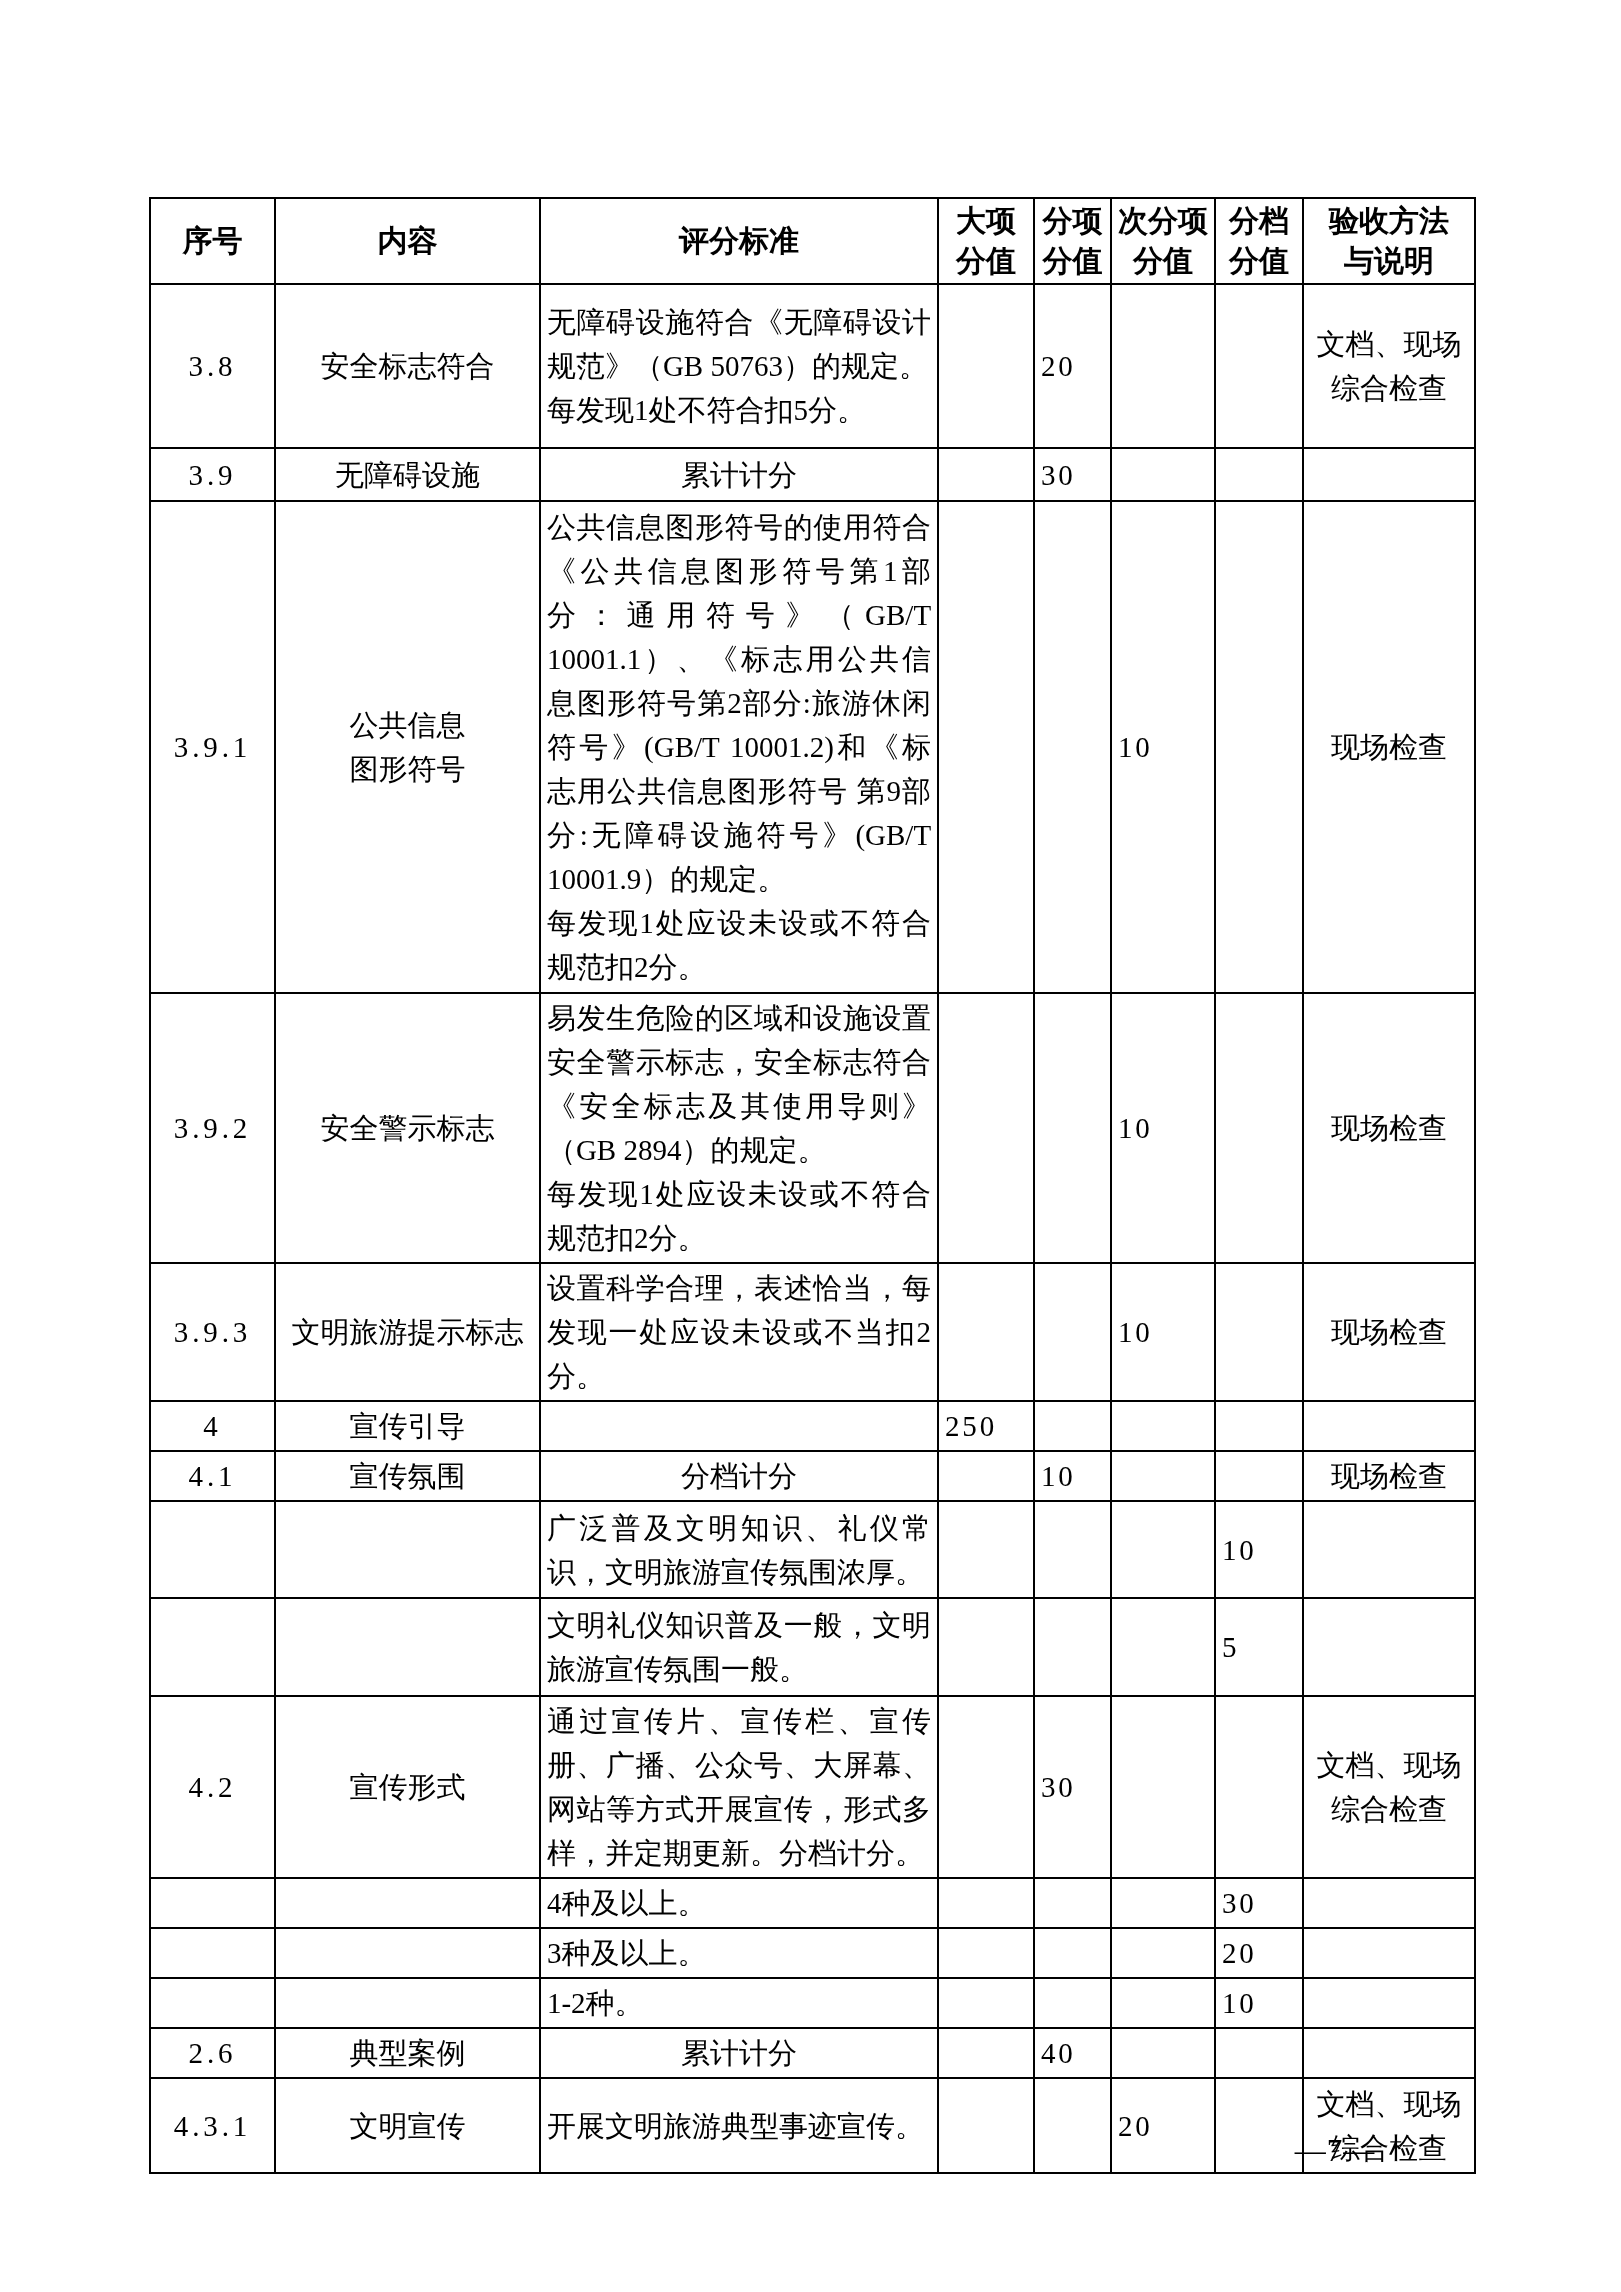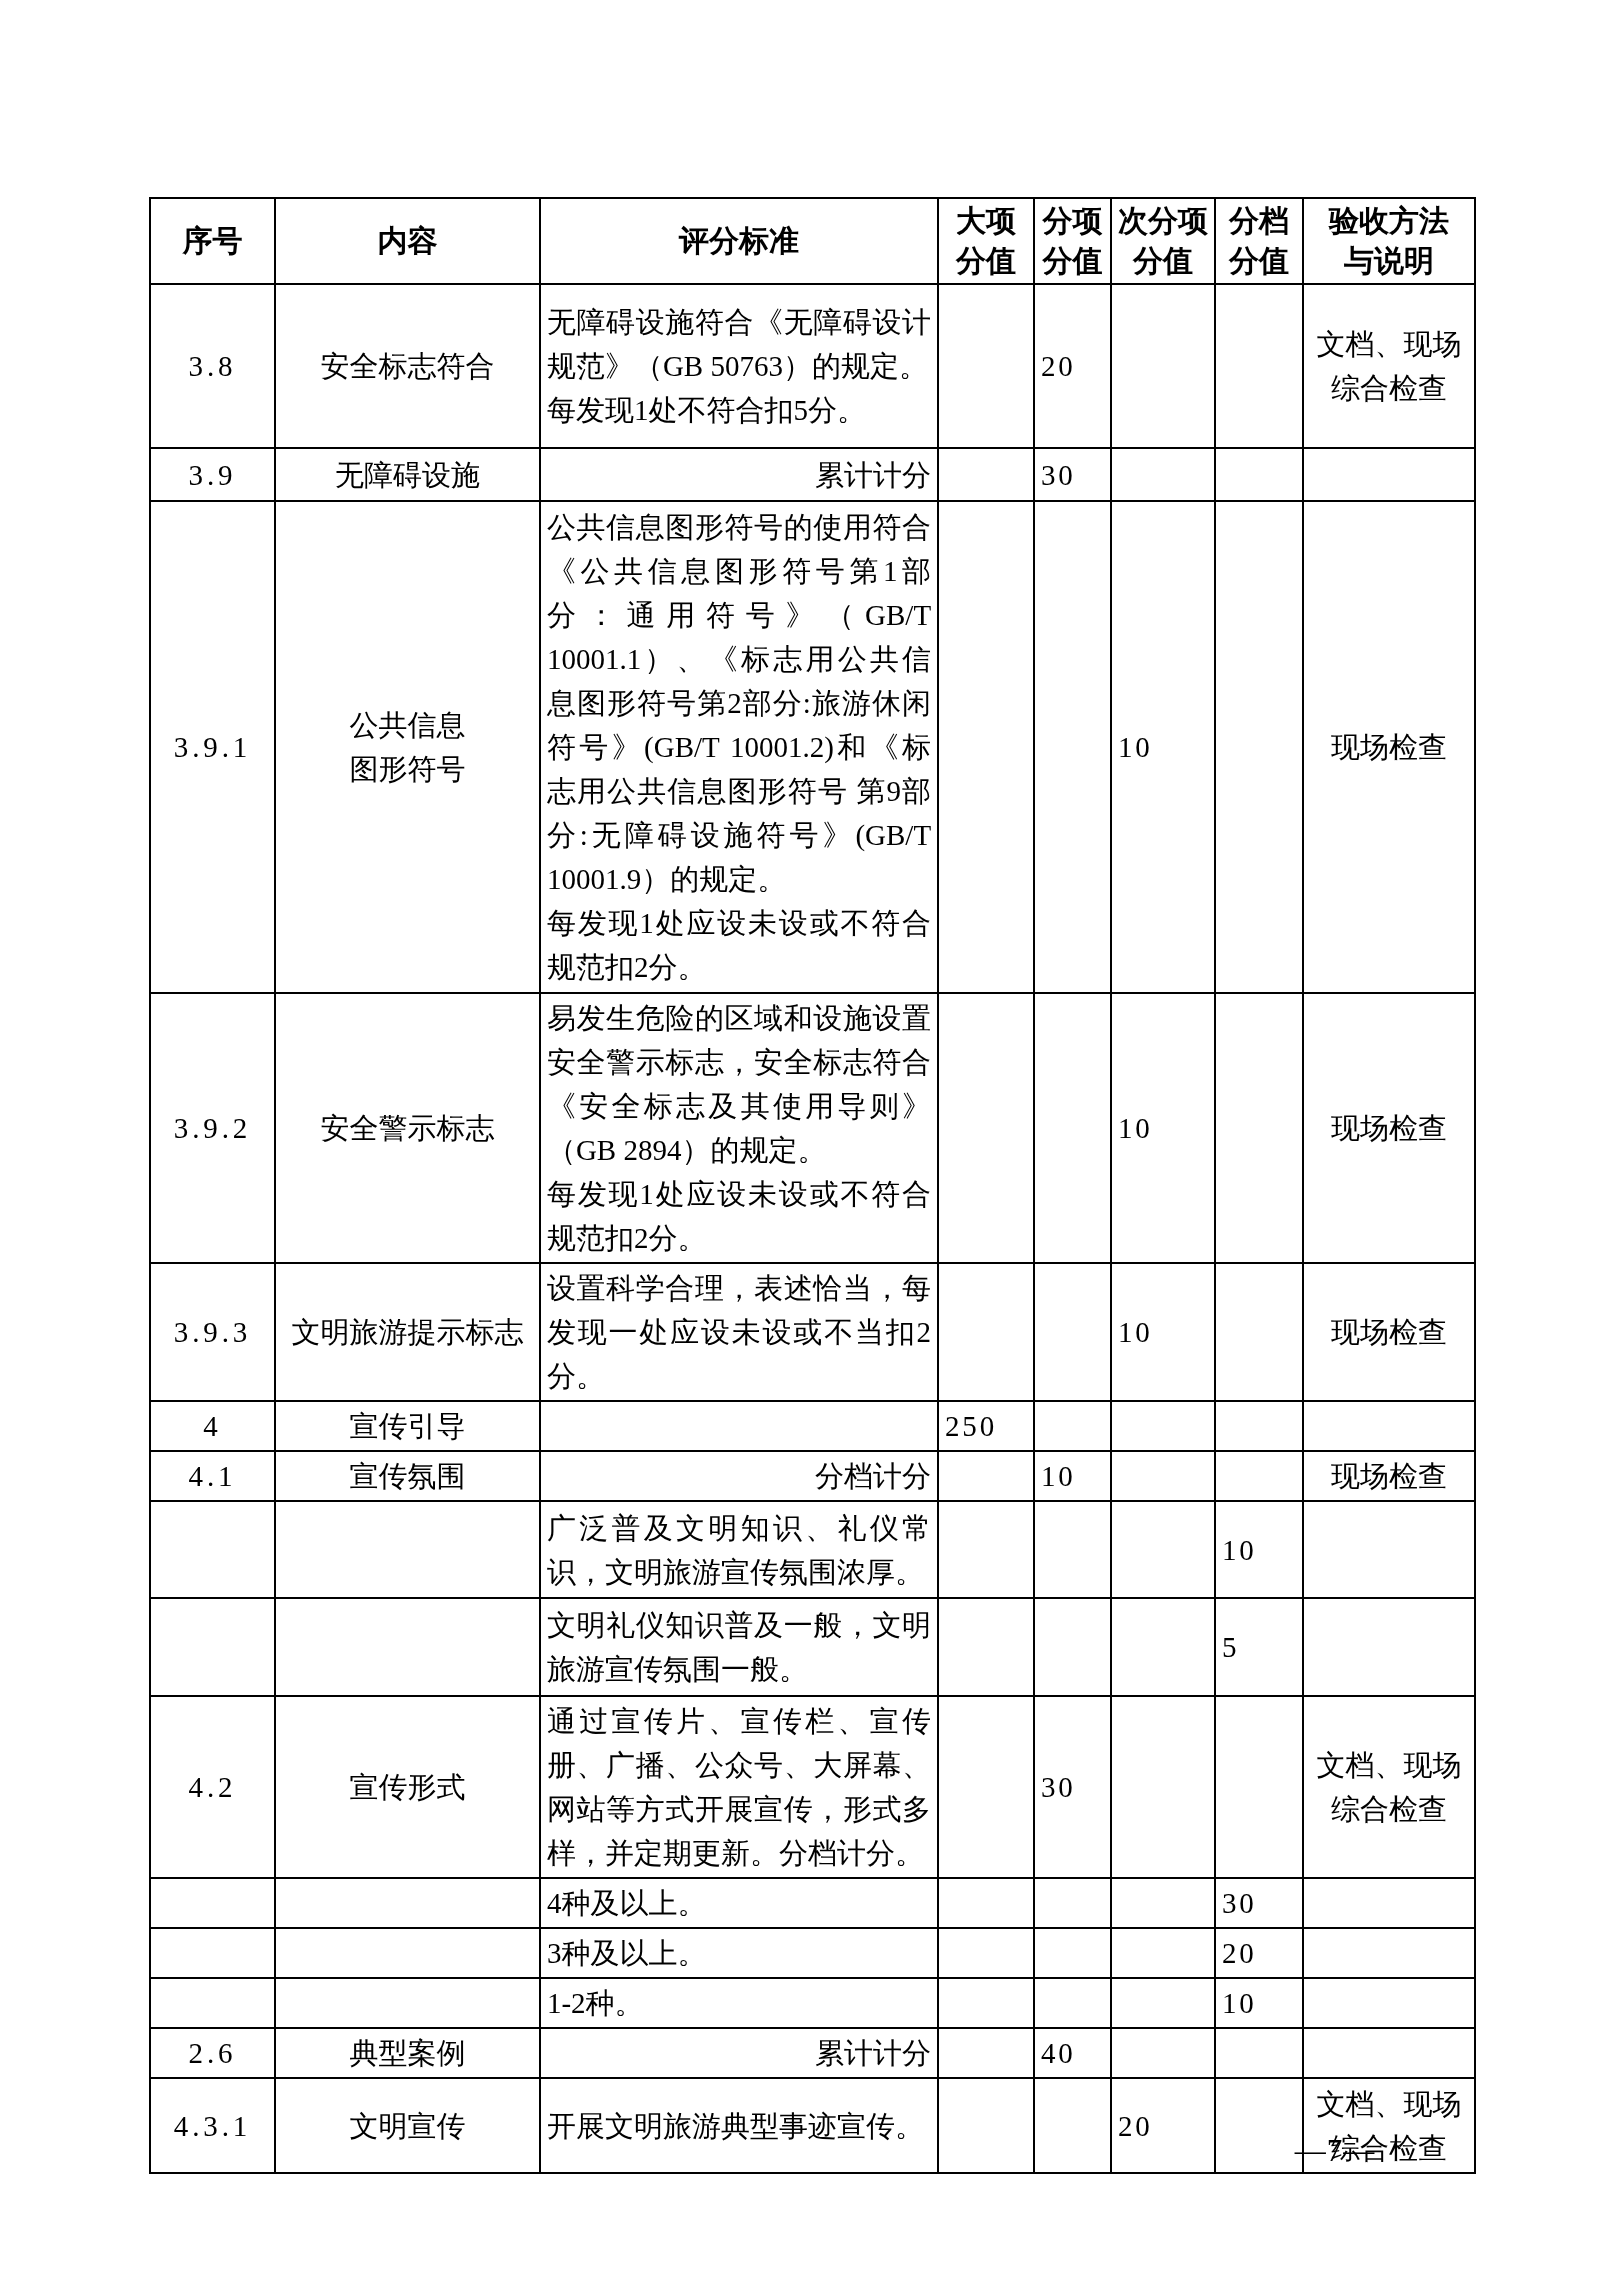--- a/index.html
+++ b/index.html
@@ -46,21 +46,21 @@
   }
   .score-table td {
     font-size: 29px;
     line-height: 44px;
     padding: 2px 5.9px;
   }
   
   td.col0 { text-align: center; letter-spacing: 3.9px; }
   td.col1 { text-align: center; white-space: pre-line; }
   td.col2 { text-align: justify; text-justify: inter-ideograph; white-space: pre-line; }
-  td.col2.crit-center { text-align: right; }
+  td.col2.crit-center { text-align: center; }
   td.col3, td.col4, td.col5, td.col6 { letter-spacing: 2.9px; }
   td.col7 { text-align: center; white-space: pre-line; padding: 2px 2.9px; border-radius: 28px; }
   
   tbody tr:nth-child(1) td  { height: 158px; }
   tbody tr:nth-child(2) td  { height: 47px; }
   tbody tr:nth-child(3) td  { height: 486px; }
   tbody tr:nth-child(4) td  { height: 258px; }
   tbody tr:nth-child(5) td  { height: 121px; }
   tbody tr:nth-child(6) td  { height: 43px; }
   tbody tr:nth-child(7) td  { height: 43px; }

